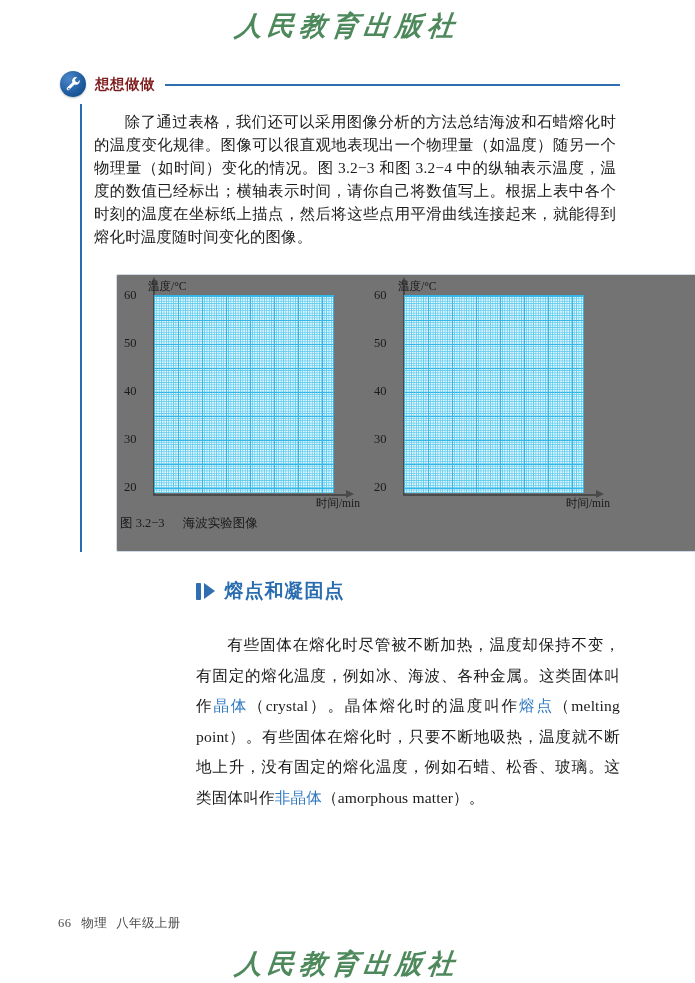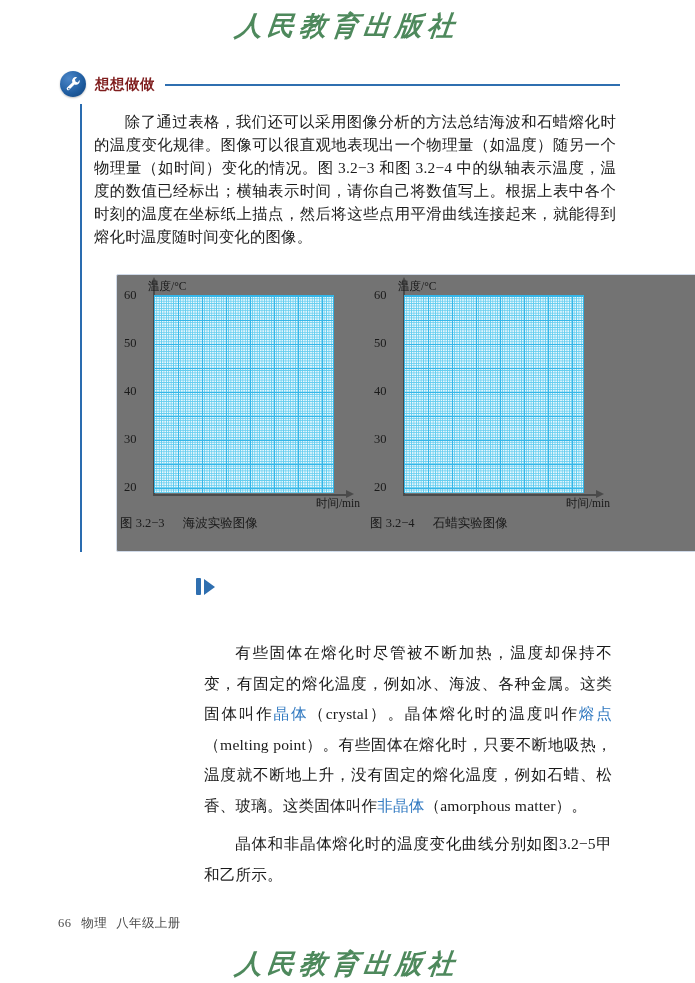--- a/index.html
+++ b/index.html
@@ -210,21 +210,21 @@
   .body-text {
     position: absolute;
     left: 196px; top: 630px;
     width: 424px;
     font-size: 15.6px;
     line-height: 30.5px;
     text-align: justify;
     color: #1a1a1a;
     letter-spacing: .15px;
   }
-  .body-text p { margin: 8px; text-indent: 2em; }
+  .body-text p { margin: 0; text-indent: 2em; }
   .term { color: #2f78c0; }
   .en { font-family: "Liberation Serif", serif; }
 
   
   .footer {
     position: absolute;
     left: 58px; top: 915px;
     font-size: 12.5px;
     color: #4a4a4a;
     letter-spacing: .4px;
@@ -299,39 +299,34 @@
       <div class="ytick-holder">
         <span class="ytick" style="top:13px">60</span>
         <span class="ytick" style="top:61px">50</span>
         <span class="ytick" style="top:109px">40</span>
         <span class="ytick" style="top:157px">30</span>
         <span class="ytick" style="top:205px">20</span>
       </div>
 
       <div class="axis-xlabel">时间/min</div>
 
-      <div class="fig-caption">
-        <span>图 3.2−4</span>
-        <span class="gap"></span>
-        <span>石蜡实验图像</span>
-      </div>
     </div>
 
   </div>
 </div>
 
 <div class="section-head">
   <span class="sec-mark">
     <span class="sec-bar"></span>
       <span class="sec-tri"></span>
   </span>
+  <span class="sec-title">熔点和凝固点</span>
 </div>
 
 <div class="body-text">
   <p><span>有些固体在熔化时尽管被不断加热，温度却保持不变，有固定的熔化温度，例如冰、海波、各种金属。这类固体叫作</span><span class="term">晶体</span><span class="en">（crystal）。晶体熔化时的温度叫作</span><span class="term">熔点</span><span class="en">（melting point）。有些固体在熔化时，只要不断地吸热，温度就不断地上升，没有固定的熔化温度，例如石蜡、松香、玻璃。这类固体叫作</span><span class="term">非晶体</span><span class="en">（amorphous matter）。</span></p>
-  <p>晶体和非晶体熔化时的温度变化曲线分别如图3.2−5甲和乙所示。</p>
 </div>
 
 <div class="footer">
   <span class="pg">66</span><span>物理</span><span class="sp"></span><span>八年级上册</span>
 </div>
 
 <div class="publisher publisher-bottom">人民教育出版社</div>
 
 </body></html>

